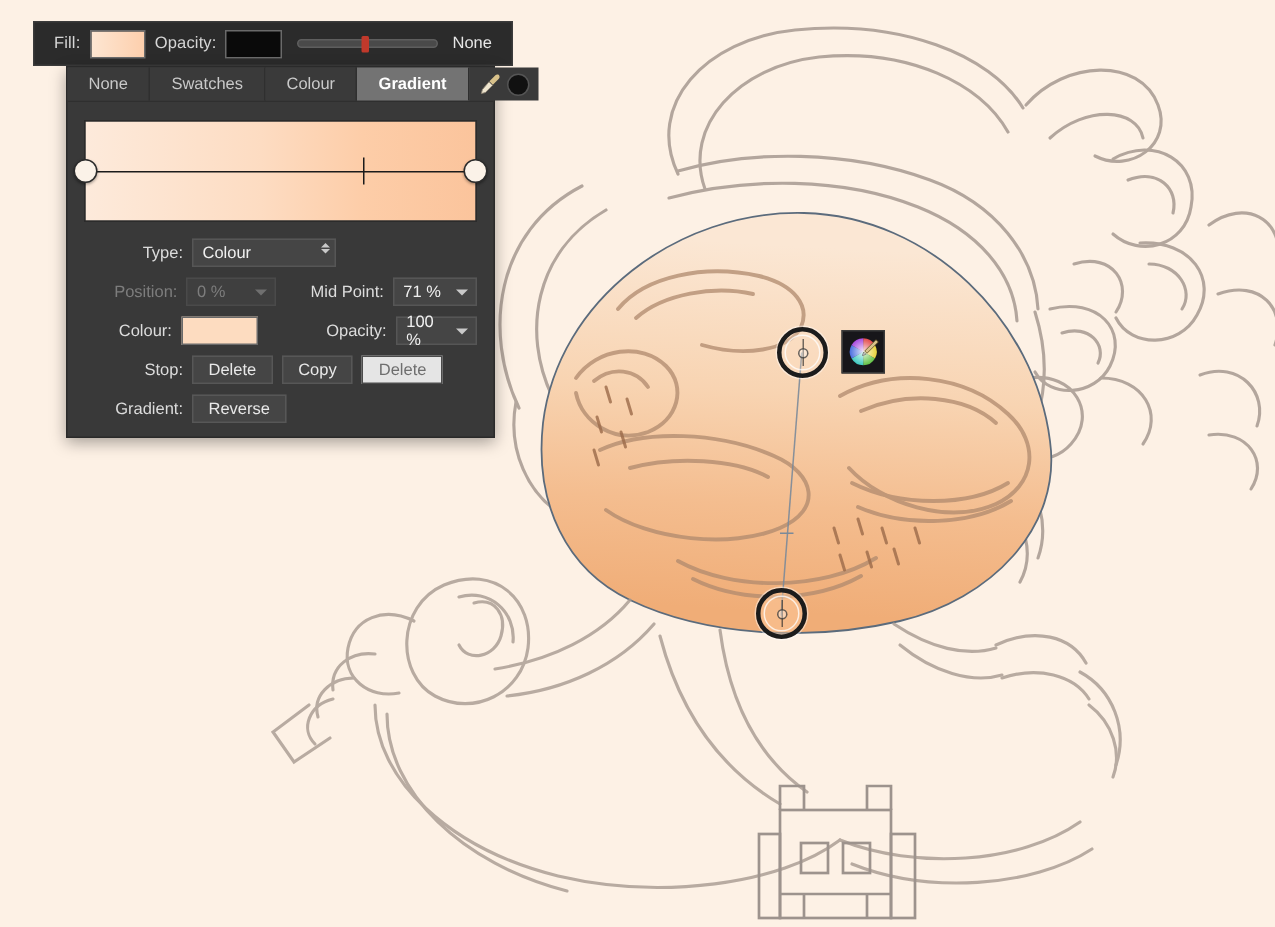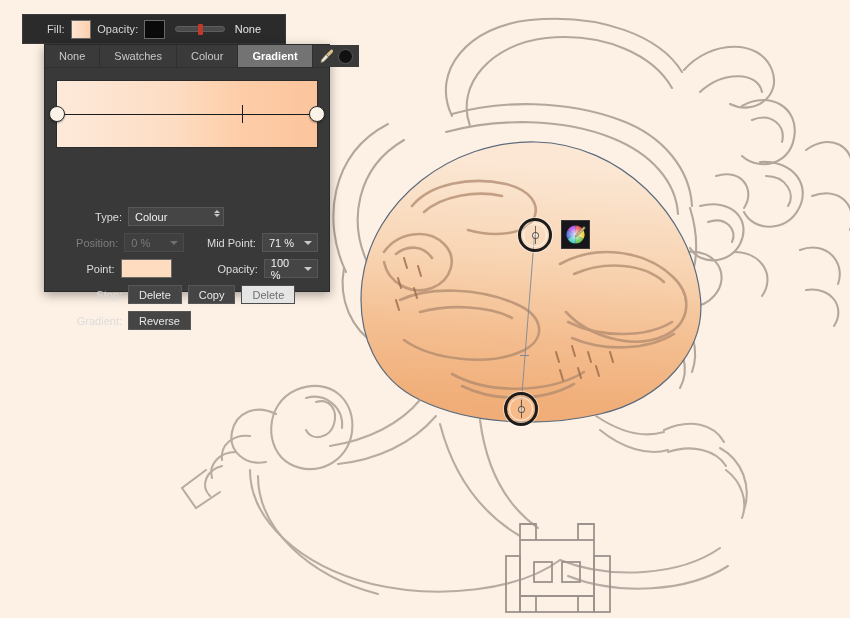--- a/index.html
+++ b/index.html
@@ -68,25 +68,25 @@
     width: 29px; height: 29px;
     background: #17161a;
     border: 1px solid #3a3a3a;
     display: flex; align-items: center; justify-content: center;
   }
   #canvas-colour-btn svg { display: block; }
 
   
   #context-bar {
     position: absolute; left: 22px; top: 14px;
-    width: 264px; height: 30px;
+    width: 320px; height: 30px;
     background: #2b2b2b;
     border: 1px solid #3b3b3b;
     display: flex; align-items: center;
-    padding: 0 24px;
+    padding: 0 13px;
     gap: 6px;
   }
   .ctx-label {
     color: #d6d6d6;
     font-size: 11px;
     letter-spacing: .1px;
   }
   .ctx-swatch {
     width: 40px; height: 19px;
     border: 1px solid #6a6a6a;
@@ -181,21 +181,21 @@
   #stop-end   { right: -8px; }
   #midpoint-marker {
     position: absolute;
     top: 50%; margin-top: -9px;
     left: 71%;
     width: 1px; height: 18px;
     background: #1b1b1b;
   }
 
   
-  #panel-form { padding: 11px 11px 0 11px; margin-top: 48px; }
+  #panel-form { padding: 11px 11px 0 11px; }
   .row {
     display: flex; align-items: center;
     margin-bottom: 7px;
     height: 19px;
   }
   .lbl {
     color: #dcdcdc;
     font-size: 11px;
     text-align: right;
     margin-right: 6px;
@@ -487,21 +487,21 @@
           <span class="caret"></span>
         </div>
         <span class="lbl" style="width:76px">Mid Point:</span>
         <div class="combo" style="width:58px">
           <span>71 %</span>
           <span class="caret"></span>
         </div>
       </div>
 
       <div class="row">
-        <span class="lbl" style="width:66px">Point:</span>
+        <span class="lbl" style="width:66px">Colour:</span>
         <div id="colour-stop-swatch"></div>
         <span class="lbl" style="width:76px; margin-left:18px">Opacity:</span>
         <div class="combo" style="width:58px">
           <span>100 %</span>
           <span class="caret"></span>
         </div>
       </div>
 
       <div class="row">
         <span class="lbl" style="width:66px">Stop:</span>

